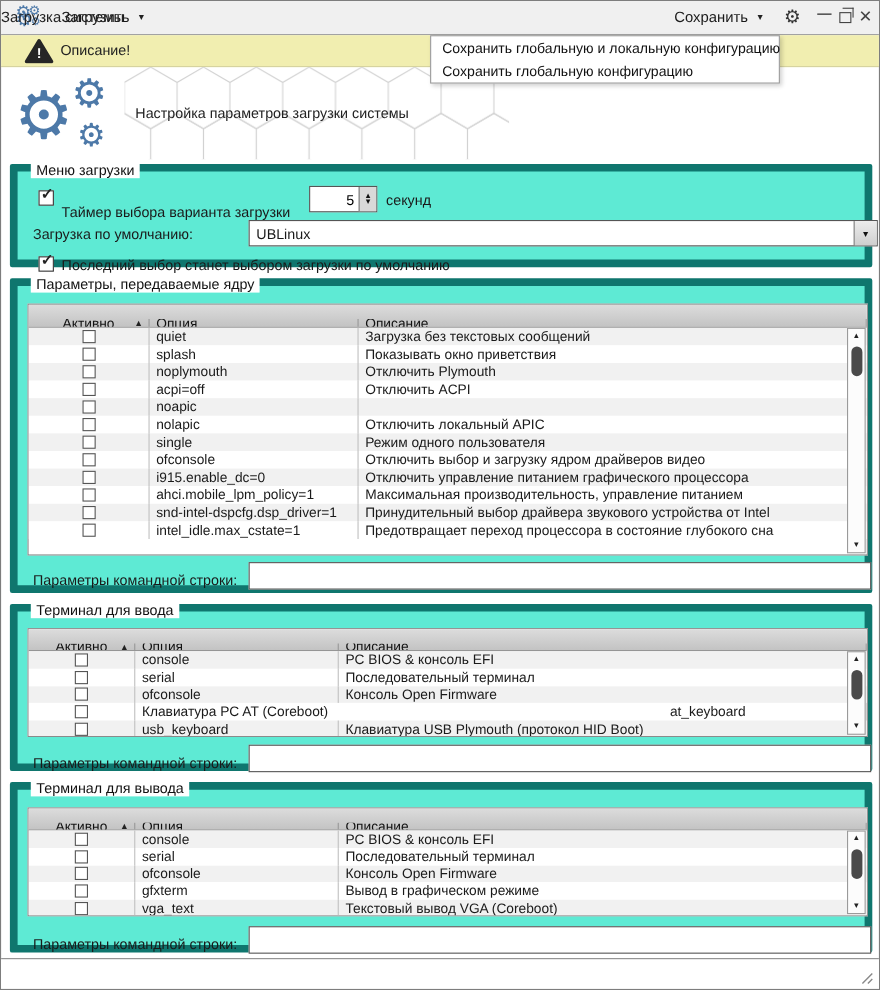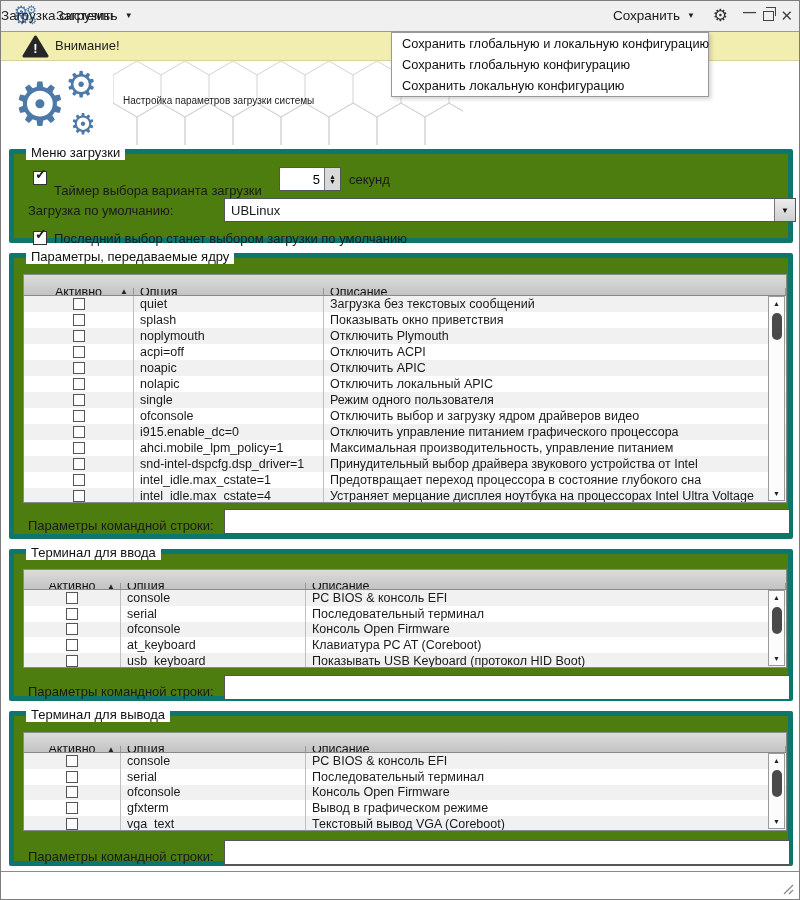--- a/index.html
+++ b/index.html
@@ -39,24 +39,24 @@
   .menu-popup{position:absolute;left:390px;top:31px;width:316px;background:#fff;
     border:1px solid #999;box-shadow:2px 2px 4px rgba(0,0,0,.18);z-index:60;}
   .menu-item{height:21px;line-height:21px;padding:0 10px;font-size:12.8px;color:#111;
     white-space:nowrap;cursor:pointer;}
   
   .hexes{position:absolute;left:112px;top:60px;z-index:1;}
   .gears-lg{left:12px;top:70px;width:100px;height:72px;z-index:2;}
   .gears-lg .g1{left:0;top:4px;font-size:60px;}
   .gears-lg .g2{left:52px;top:-4px;font-size:36px;}
   .gears-lg .g3{left:57px;top:39px;font-size:29px;}
-  .page-title{position:absolute;left:122px;top:94px;font-size:10px;color:#222;z-index:2;}
+  .page-title{position:absolute;left:122px;top:94px;font-size:13px;color:#222;z-index:2;}
   
   .group{position:absolute;left:8px;width:784px;box-sizing:border-box;
-    border:5px solid #0f766e;border-radius:2px;background:#4d7c0f;}
+    border:7px solid #0f766e;border-radius:2px;background:#5eead4;}
   .group-legend{position:absolute;top:-9px;left:12px;background:#fff;padding:0 5px;
     font-size:13px;color:#111;white-space:nowrap;z-index:3;}
   .g1{top:148px;height:94px;}
   .g2{top:252px;height:286px;}
   .g3{top:548px;height:152px;}
   .g4{top:710px;height:155px;}
   .lbl{position:absolute;font-size:13px;color:#1a1a1a;white-space:nowrap;}
   
   .cb{box-sizing:border-box;display:inline-block;width:14px;height:14px;border:1.5px solid #333;
     background:#fff;position:relative;cursor:pointer;}
@@ -142,21 +142,21 @@
     <span class="win-btn btn-min">—</span>
     <span class="win-btn btn-restore"></span>
     <span class="win-btn btn-close">✕</span>
   </div>
 
   <div class="warnbar">
     <svg class="warn-icon" width="27" height="23" viewBox="0 0 27 23">
       <path d="M13.5 2 L25 21 L2 21 Z" fill="#262626" stroke="#262626" stroke-width="3" stroke-linejoin="round"></path>
       <text x="13.5" y="18" text-anchor="middle" font-size="13" font-weight="bold" fill="#ffffff" font-family="Liberation Sans, sans-serif">!</text>
     </svg>
-    <span class="warn-text">Внимание!</span>
+    <span class="warn-text">Описание!</span>
   </div>
 
   <svg class="hexes" width="350" height="84">
     <defs>
       <pattern id="hx" width="48" height="84" patternUnits="userSpaceOnUse">
         <g fill="none" stroke="#d2d2d2" stroke-width="1">
           <polygon points="24,0 48,14 48,42 24,56 0,42 0,14"></polygon>
           <polygon points="24,0 48,14 48,42 24,56 0,42 0,14" transform="translate(24,42)"></polygon>
           <polygon points="24,0 48,14 48,42 24,56 0,42 0,14" transform="translate(-24,42)"></polygon>
         </g>
@@ -168,21 +168,20 @@
   <span class="gears gears-lg">
     <i class="g1">⚙</i>
       <i class="g2">⚙</i>
       <i class="g3">⚙</i>
   </span>
   <div class="page-title">Настройка параметров загрузки системы</div>
 
   <div class="menu-popup">
     <div class="menu-item">Сохранить глобальную и локальную конфигурацию</div>
     <div class="menu-item">Сохранить глобальную конфигурацию</div>
-    <div class="menu-item">Сохранить локальную конфигурацию</div>
   </div>
 
   <div class="group g1">
     <span class="group-legend">Меню загрузки</span>
     <span class="cb abs checked" style="left:19px;top:17px;" data-check="✓"></span>
     <span class="lbl" style="left:40px;top:17px;margin-top:12px;">Таймер выбора варианта загрузки</span>
     <span class="spin">
       <input class="spin-val" value="5" style="">
       <span class="spin-btns">
         <span>▲</span>
@@ -239,21 +238,20 @@
               <span class="cb"></span>
             </div>
             <div class="tcell c-option">acpi=off</div>
             <div class="tcell c-desc">Отключить ACPI</div>
           </div>
           <div class="trow alt">
             <div class="tcell c-active">
               <span class="cb"></span>
             </div>
             <div class="tcell c-option">noapic</div>
-            <div class="tcell c-desc">Отключить APIC</div>
           </div>
           <div class="trow">
             <div class="tcell c-active">
               <span class="cb"></span>
             </div>
             <div class="tcell c-option">nolapic</div>
             <div class="tcell c-desc">Отключить локальный APIC</div>
           </div>
           <div class="trow alt">
             <div class="tcell c-active">
@@ -289,27 +287,20 @@
             </div>
             <div class="tcell c-option">snd-intel-dspcfg.dsp_driver=1</div>
             <div class="tcell c-desc">Принудительный выбор драйвера звукового устройства от Intel</div>
           </div>
           <div class="trow">
             <div class="tcell c-active">
               <span class="cb"></span>
             </div>
             <div class="tcell c-option">intel_idle.max_cstate=1</div>
             <div class="tcell c-desc">Предотвращает переход процессора в состояние глубокого сна</div>
-          </div>
-          <div class="trow alt">
-            <div class="tcell c-active">
-              <span class="cb"></span>
-            </div>
-            <div class="tcell c-option">intel_idle.max_cstate=4</div>
-            <div class="tcell c-desc">Устраняет мерцание дисплея ноутбука на процессорах Intel Ultra Voltage</div>
           </div>
         </div>
       <div class="vscroll">
         <div class="sc-btn">▲</div>
         <div class="sc-thumb"></div>
         <div class="sc-btn down">▼</div>
       </div>
     </div>
     <span class="lbl" style="left:14px;top:260px;">Параметры командной строки:</span>
     <input class="cmd-input" style="top: 251px;" value="">
@@ -345,29 +336,29 @@
             <div class="tcell c-active">
               <span class="cb"></span>
             </div>
             <div class="tcell c-option">ofconsole</div>
             <div class="tcell c-desc">Консоль Open Firmware</div>
           </div>
           <div class="trow">
             <div class="tcell c-active">
               <span class="cb"></span>
             </div>
+            <div class="tcell c-desc">Клавиатура PC AT (Coreboot)</div>
             <div class="tcell c-option">at_keyboard</div>
-            <div class="tcell c-desc">Клавиатура PC AT (Coreboot)</div>
           </div>
           <div class="trow alt">
             <div class="tcell c-active">
               <span class="cb"></span>
             </div>
             <div class="tcell c-option">usb_keyboard</div>
-            <div class="tcell c-desc">Показывать USB Keyboard (протокол HID Boot)</div>
+            <div class="tcell c-desc">Клавиатура USB Plymouth (протокол HID Boot)</div>
           </div>
         </div>
       <div class="vscroll">
         <div class="sc-btn">▲</div>
         <div class="sc-thumb"></div>
         <div class="sc-btn down">▼</div>
       </div>
     </div>
     <span class="lbl" style="left:14px;top:130px;">Параметры командной строки:</span>
     <input class="cmd-input" style="top: 121px;" value="">

